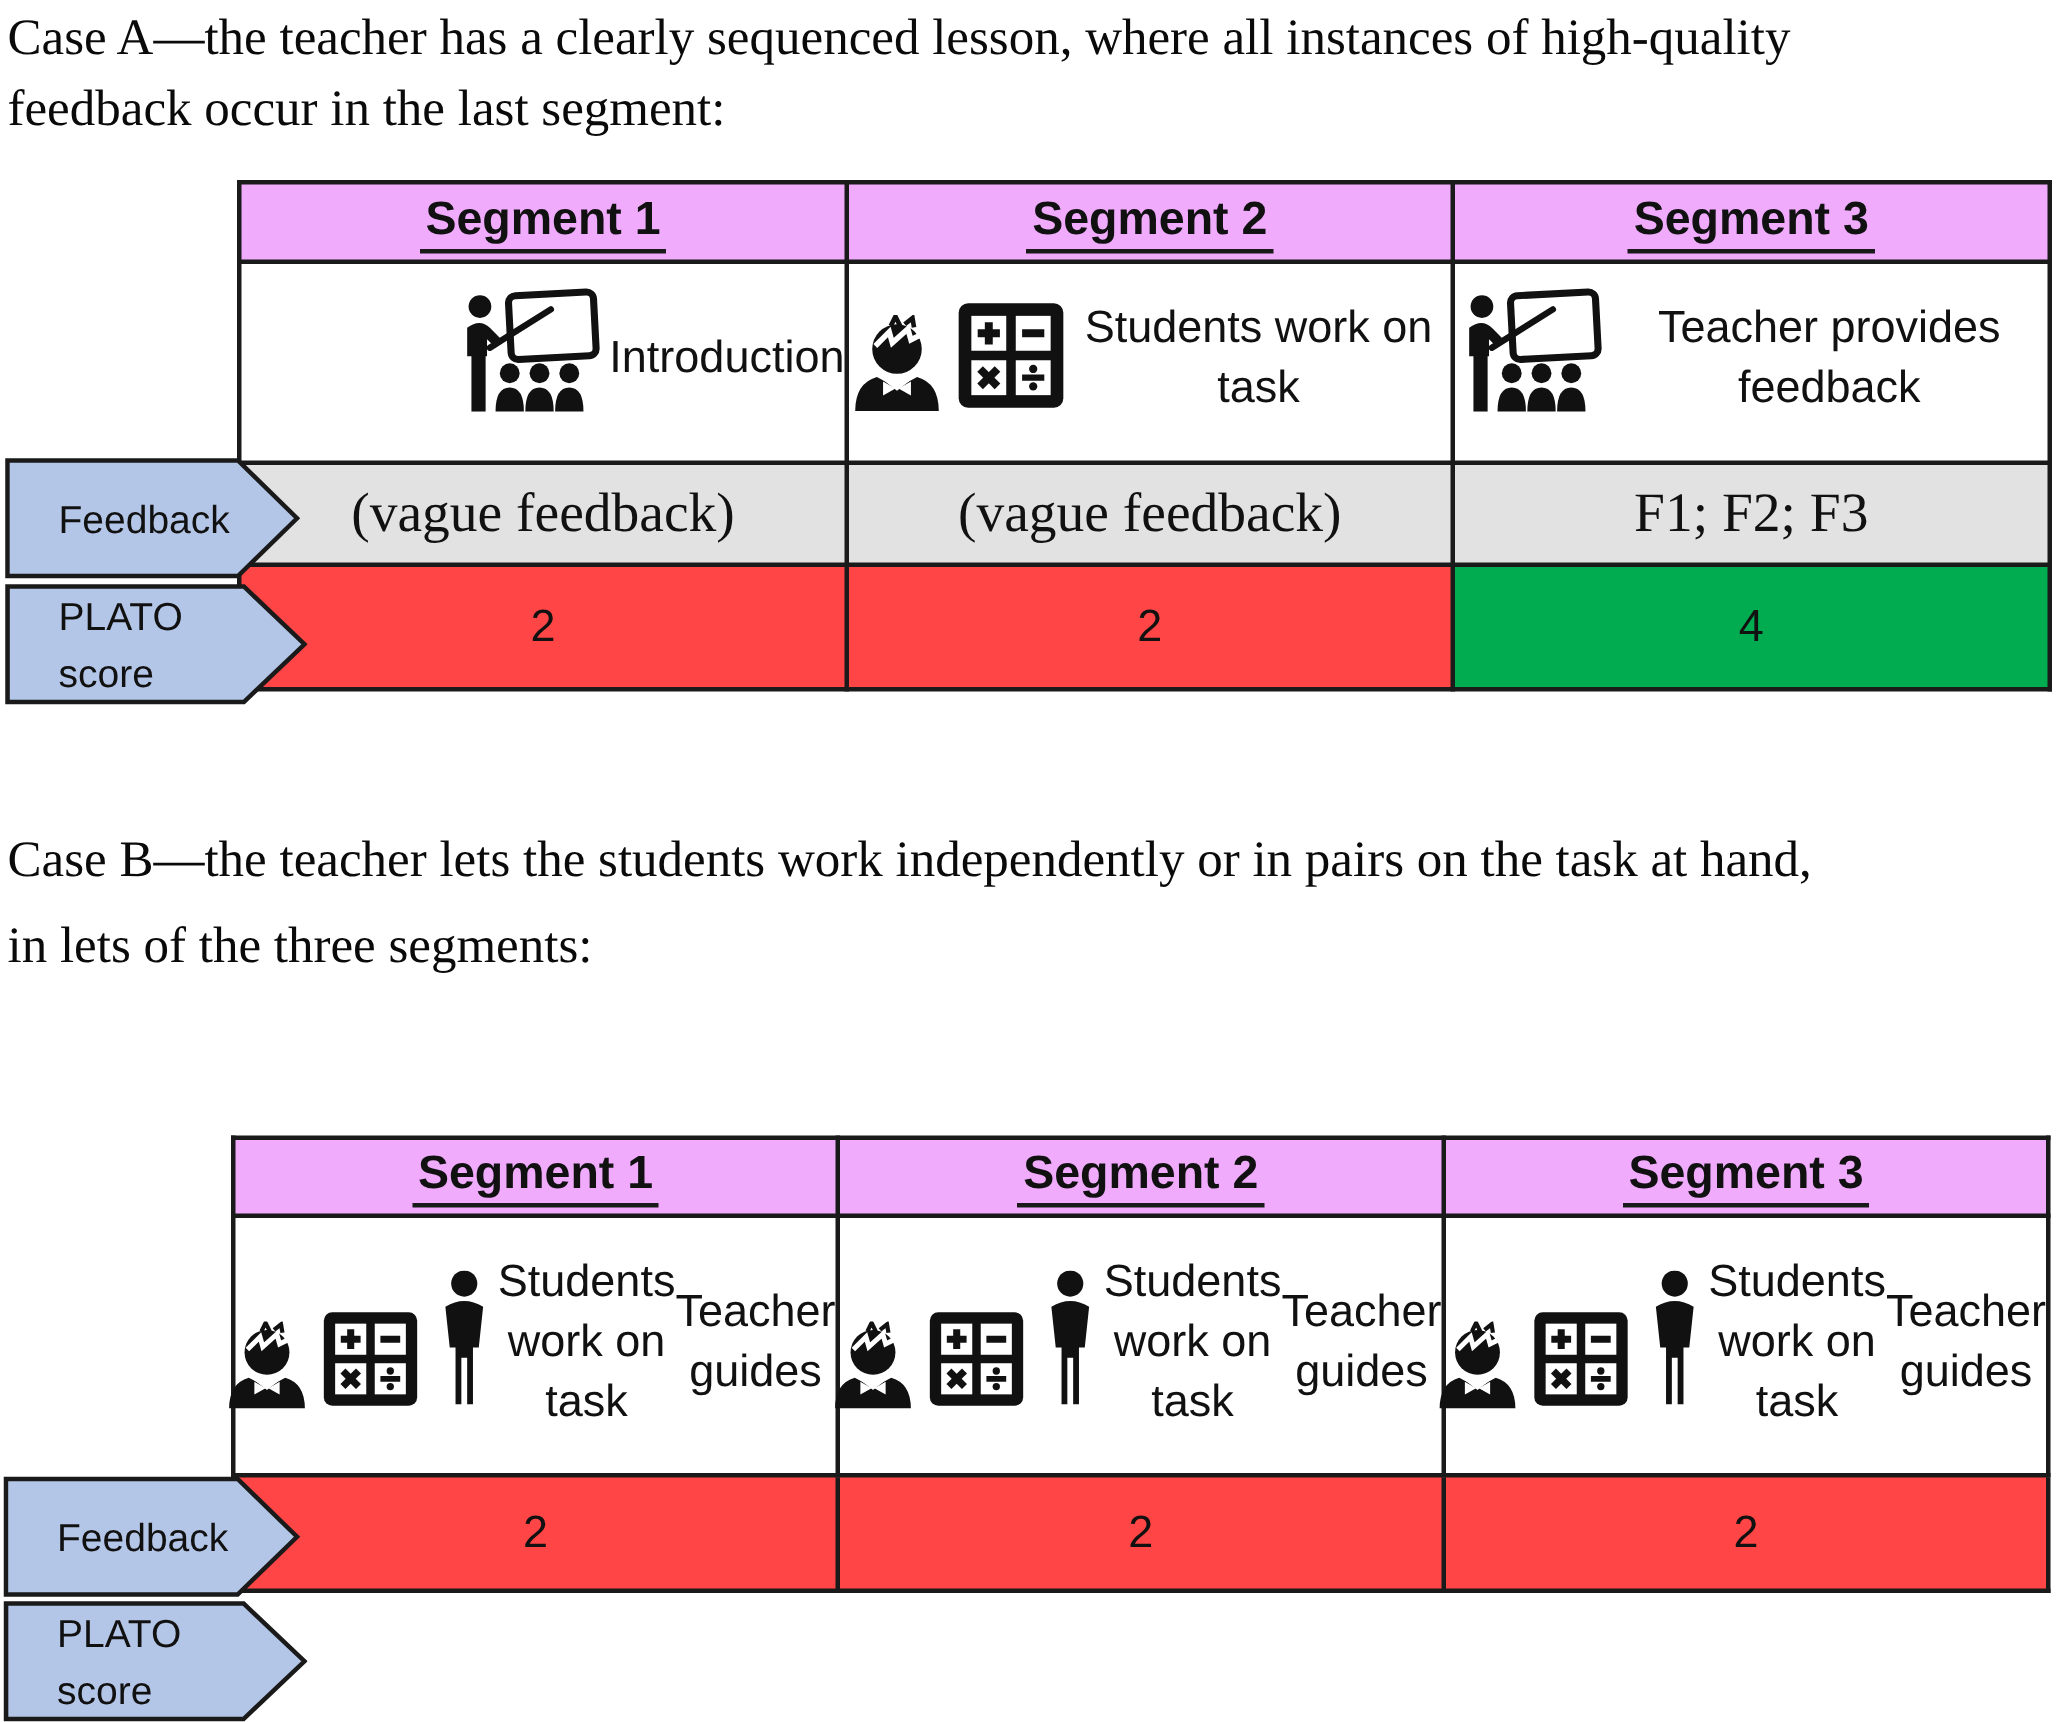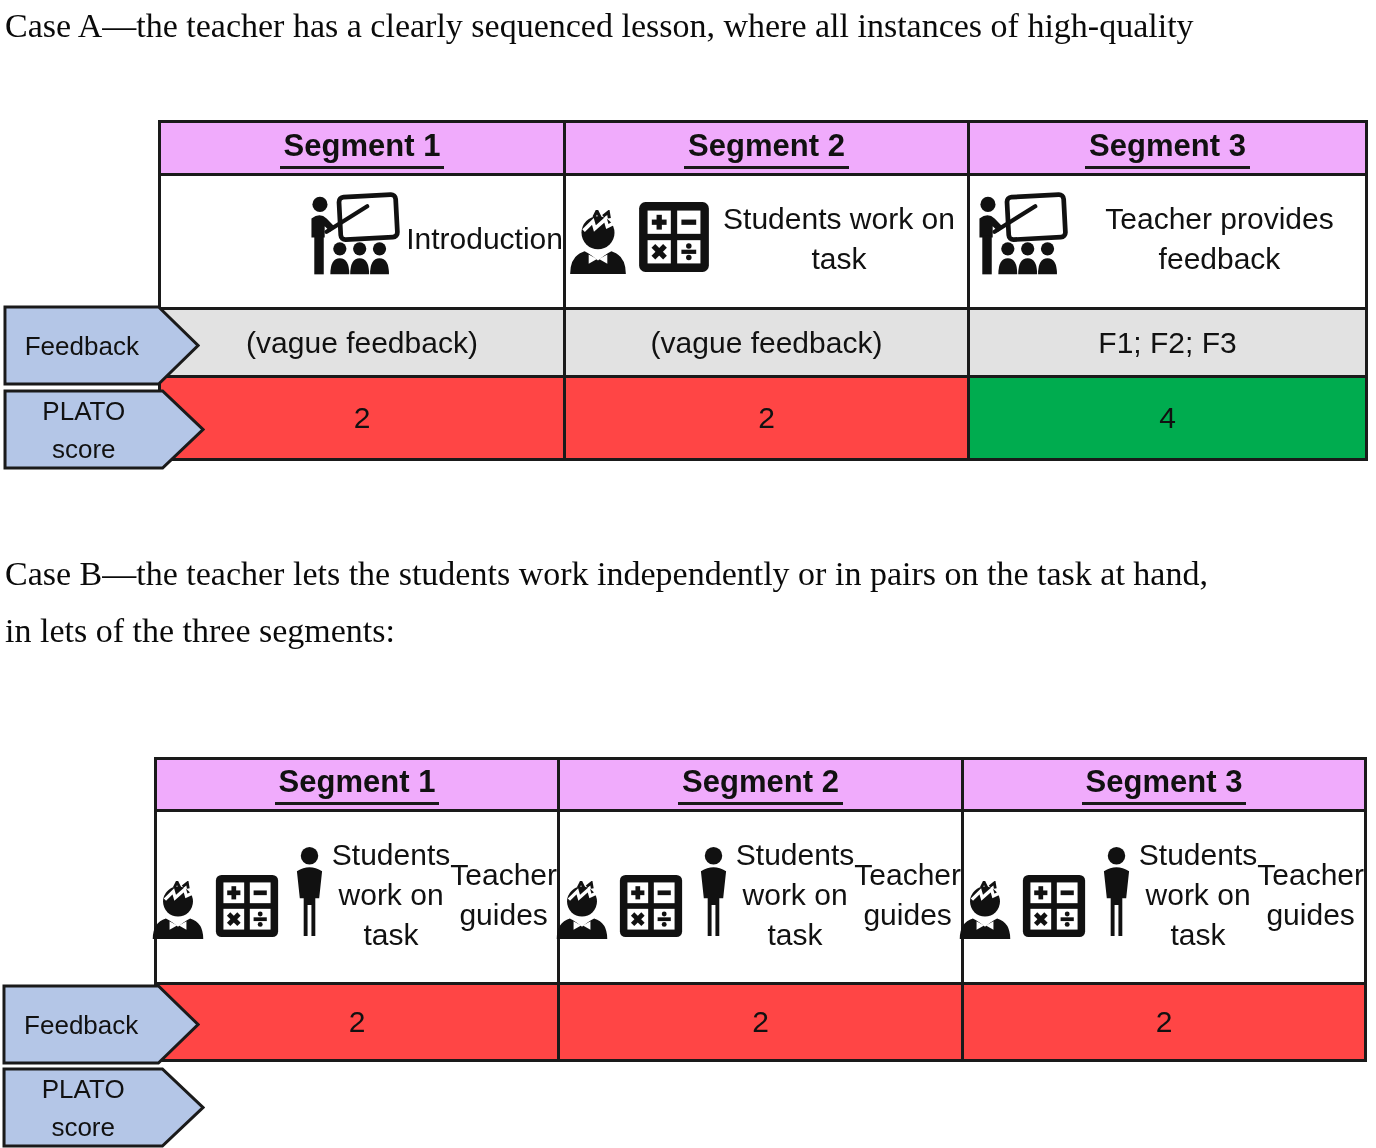--- a/index.html
+++ b/index.html
@@ -21,33 +21,33 @@
   .t-b th.seg-head{height:49px;}
 
   td.activity{background:#fff;}
   .t-a td.activity{height:131px;}
   .t-b td.activity{height:170px;}
   .act-inner{display:flex;flex-direction:row;justify-content:flex-end;align-items:center;
              height:100%;padding-bottom:5px;box-sizing:border-box;}
   .icon-row{display:flex;align-items:flex-end;gap:7px;margin-bottom:4px;}
   .act-label{font-size:30px;line-height:40px;}
 
-  td.feedback{background:#E2E2E2;font-size:30px;}
+  td.feedback{background:#E2E2E2;font-size:37px;font-family:Liberation Serif, serif;}
   .t-a td.feedback{height:65px;}
   .t-b td.feedback{height:71px;}
 
   td.plato{font-size:30px;}
   .t-a td.plato{height:80px;}
   .t-b td.plato{height:74px;}
 
   .arrow{position:absolute;z-index:5;}
   .arrow svg.shape{position:absolute;left:0;top:0;width:100%;height:100%;}
   .arrow .alabel{position:absolute;left:0;top:0;width:80%;height:100%;display:flex;
-                 flex-direction:column;justify-content:center;align-items:center;
-                 font-size:26px;line-height:38px;color:#111;}
+                 flex-direction:column;justify-content:center;
+                 font-size:26px;line-height:38px;color:#111;padding-left:36px;}
   .ar-fb-a{left:3px;top:305px;width:197px;height:81px;}
   .ar-pl-a{left:3px;top:389px;width:202px;height:81px;}
   .ar-fb-b{left:2px;top:984px;width:198px;height:81px;}
   .ar-pl-b{left:2px;top:1067px;width:203px;height:81px;}
 
   .hidden-defs{position:absolute;width:0;height:0;overflow:hidden;}
 </style>
 </head>
 <body>
 
@@ -97,20 +97,21 @@
     <g id="sym-arrow">
       <polygon points="2,2 158,2 198,41 158,80 2,80" fill="#B4C6E7" stroke="#1a1a1a" stroke-width="3"></polygon>
     </g>
   </defs>
 </svg>
 
 <div class="page">
 
   <div class="case-text a">
     <div>Case A—the teacher has a clearly sequenced lesson, where all instances of high-quality</div>
+    <div>feedback occur in the last segment:</div>
   </div>
 
   <table class="seg t-a">
     <colgroup>
         <col style="width:405px">
         <col style="width:404px">
         <col style="width:398px">
       </colgroup>
     <tbody>
         <tr>

